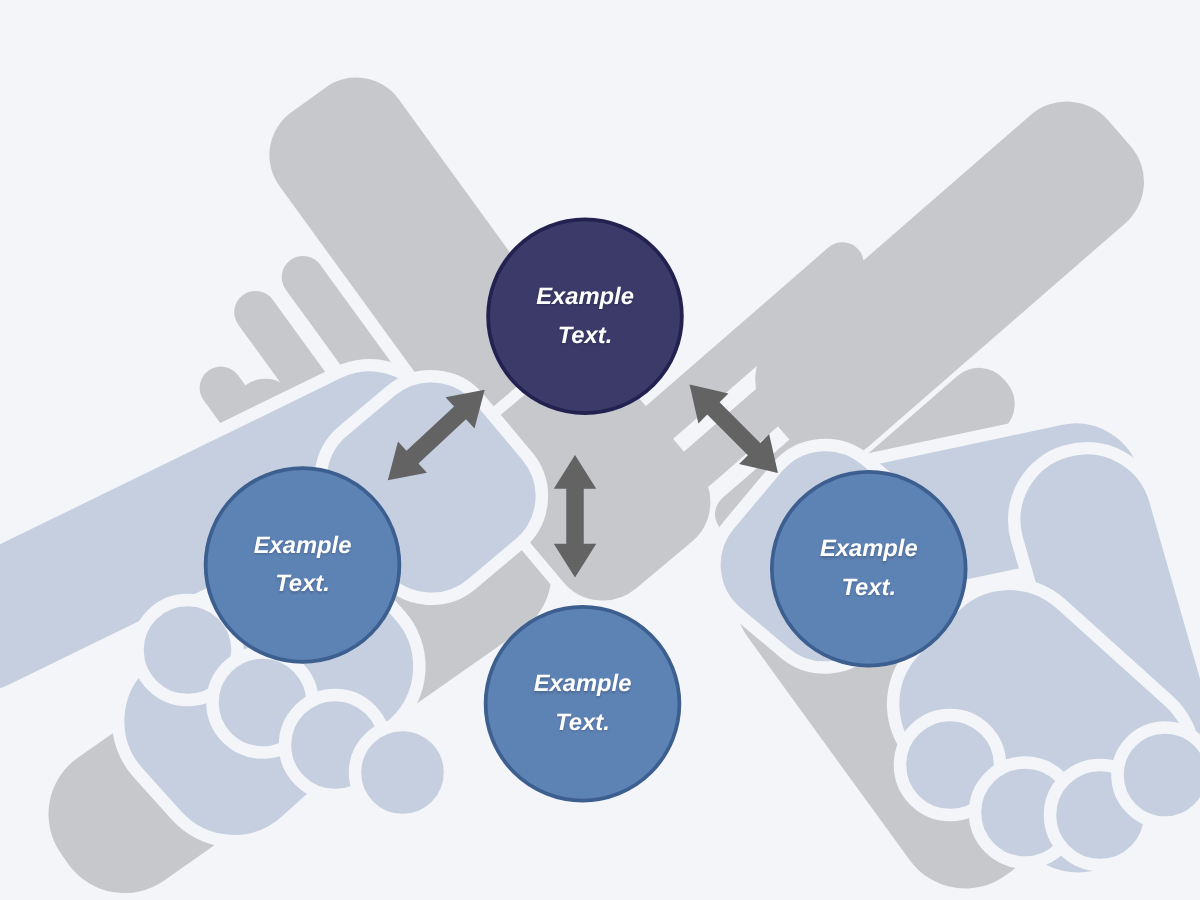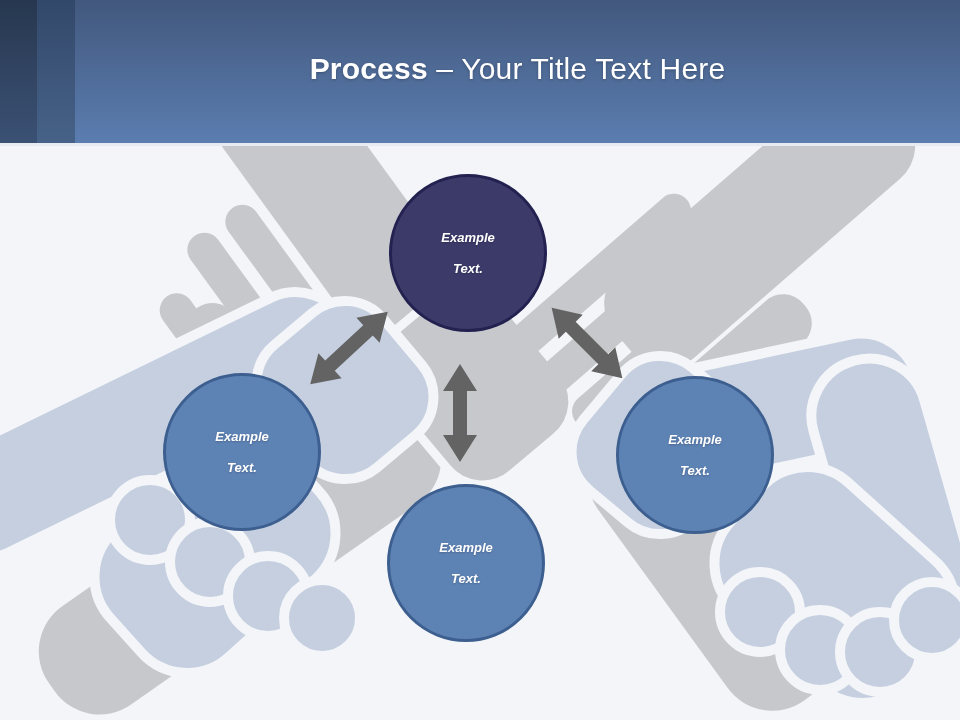--- a/index.html
+++ b/index.html
@@ -40,21 +40,21 @@
   .sil-g-o{fill:var(--sil-gray,#c6c8cc);stroke:var(--page-bg,#f3f5f8);stroke-width:9;}
   .sil-b{fill:var(--sil-blue,#c5cfe0);stroke:var(--page-bg,#f3f5f8);stroke-width:10;}
   .arrow{fill:var(--arrow,#636363);}
 
   
   .node{
     position:absolute;width:158px;height:158px;border-radius:50%;
     display:flex;flex-direction:column;align-items:center;justify-content:center;
     z-index:3;box-sizing:border-box;border:3px solid;
     color:var(--node-text,#ffffff);
-    font-style:italic;font-weight:700;font-size:13px;line-height:31px;
+    font-style:italic;font-weight:700;font-size:19px;line-height:31px;
     text-align:center;text-shadow:0 1px 2px rgba(0,0,0,.2);
   }
   .node.dark{background:var(--node-dark-fill,#3b3a69);border-color:var(--node-dark-border,#232150);}
   .node.blue{background:var(--node-blue-fill,#5d82b4);border-color:var(--node-blue-border,#3d5f8f);}
   .node-top{left:389px;top:174px;}
   .node-left{left:163px;top:373px;}
   .node-right{left:616px;top:376px;}
   .node-bottom{left:387px;top:484px;}
 </style>
 </head>
@@ -104,25 +104,20 @@
       <rect class="sil-b" x="585" y="365" width="150" height="160" rx="50" transform="rotate(40 660 445)"></rect>
     </g>
 
     <g>
       <path class="arrow" transform="rotate(47 349 348)" d="M349,295 L332,322 L342,322 L342,374 L332,374 L349,401 L366,374 L356,374 L356,322 L366,322 Z"></path>
       <path class="arrow" d="M460,364 L443,391 L453,391 L453,435 L443,435 L460,462 L477,435 L467,435 L467,391 L477,391 Z"></path>
       <path class="arrow" transform="rotate(-45 587 343)" d="M587,293 L570,320 L580,320 L580,366 L570,366 L587,393 L604,366 L594,366 L594,320 L604,320 Z"></path>
     </g>
   </svg>
 
-  <div class="header">
-    <div class="header-stripe-1"></div>
-    <div class="header-stripe-2"></div>
-    <div class="title"><span class="bold">Process</span><span> – </span><span>Your Title Text Here</span></div>
-  </div>
 
   <div class="node dark node-top">
     <span>Example</span>
     <span>Text.</span>
   </div>
   <div class="node blue node-left">
     <span>Example</span>
     <span>Text.</span>
   </div>
   <div class="node blue node-right">

